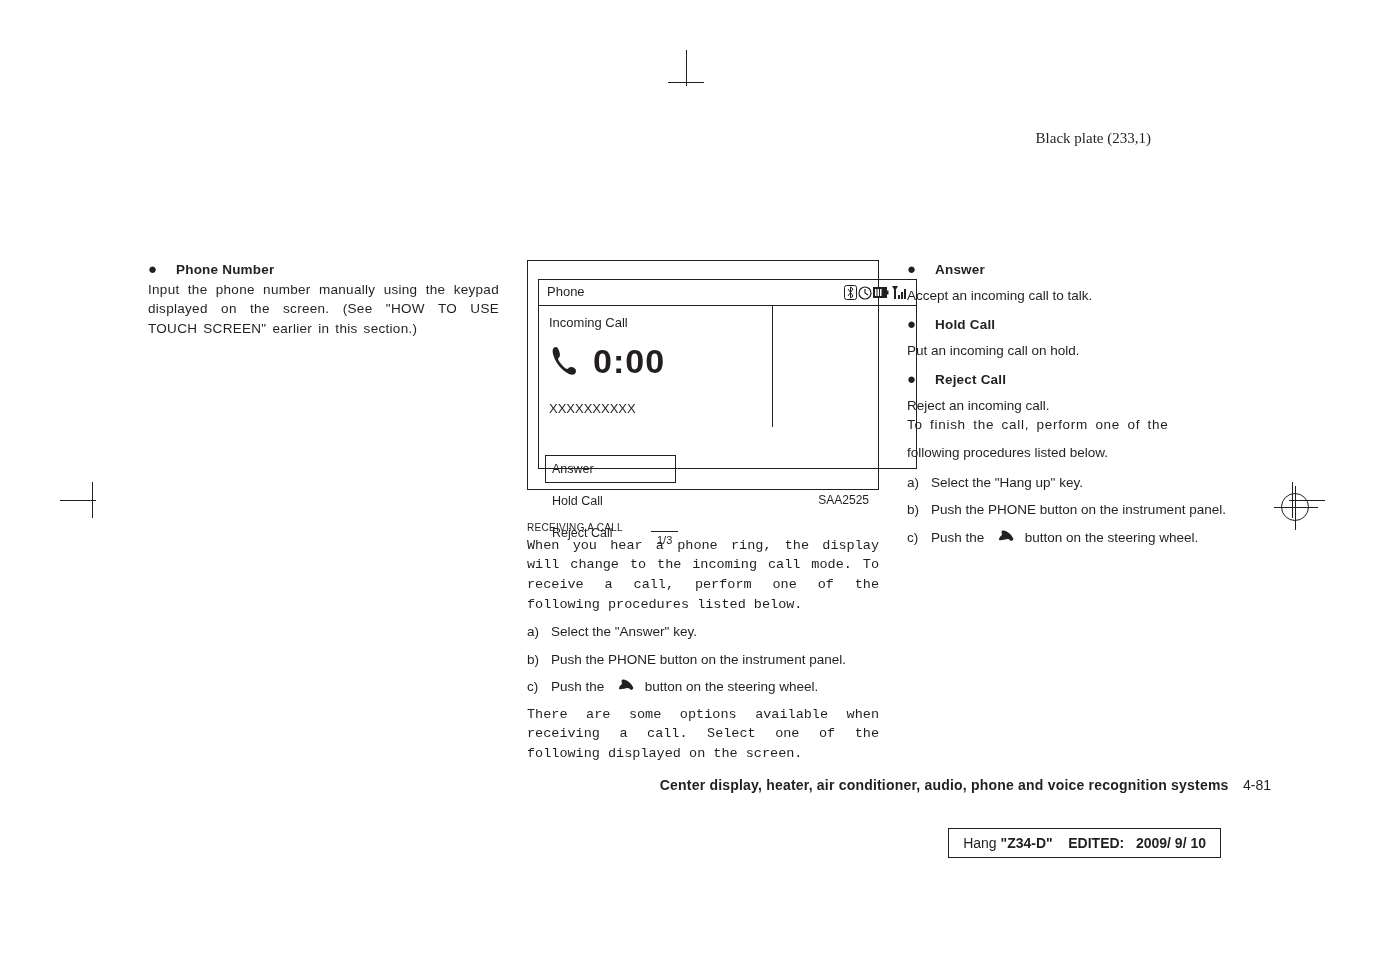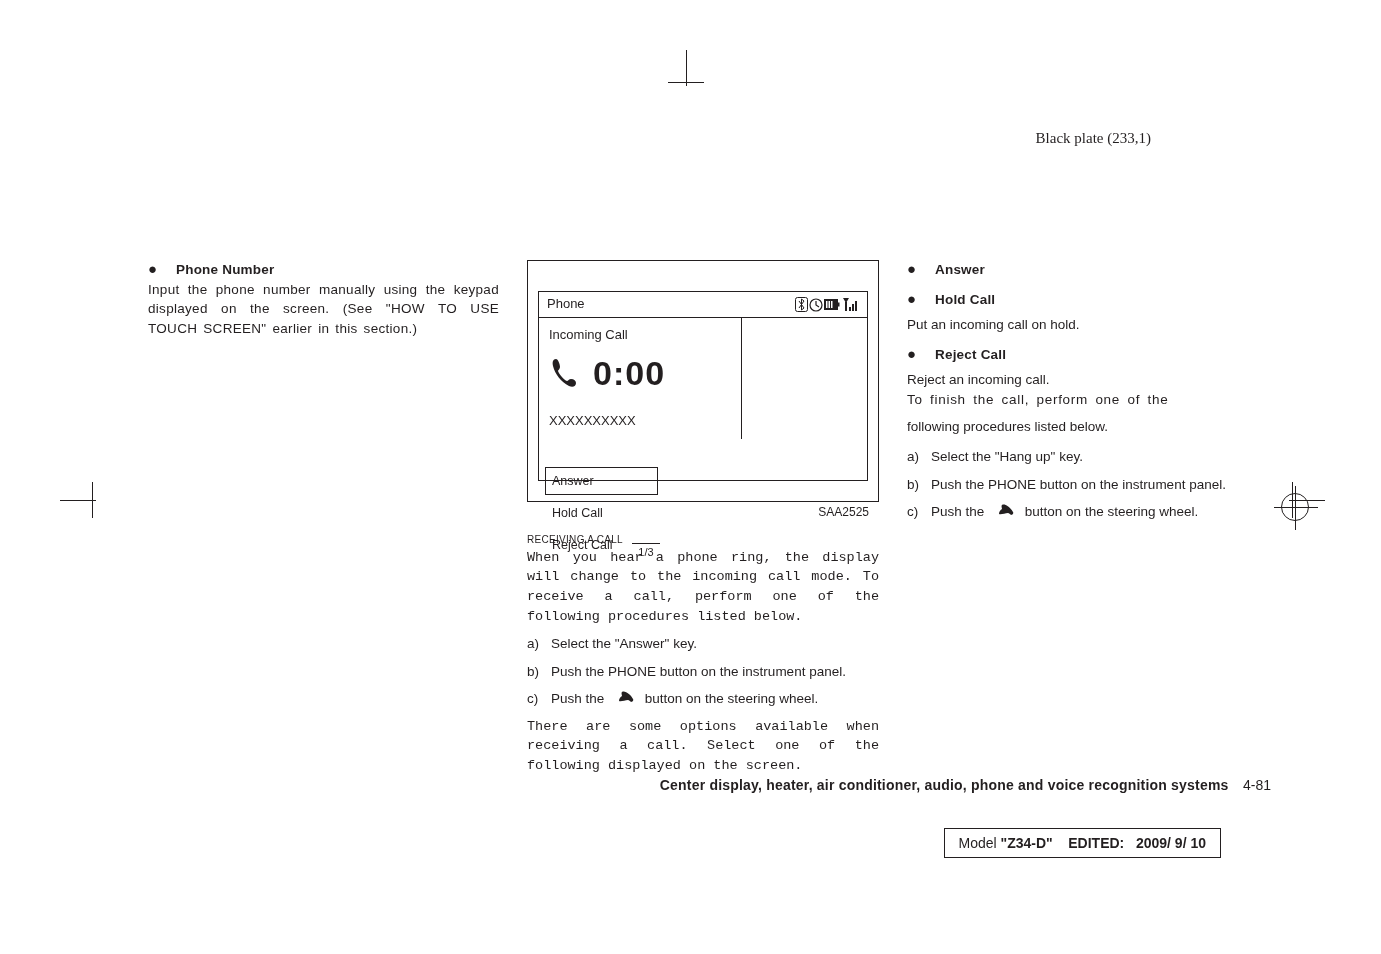--- a/index.html
+++ b/index.html
@@ -61,21 +61,21 @@
   .bullet-dot { width: 28px; font-weight: bold; font-size: 15px; line-height: 1.2; }
   .bullet-head { font-weight: 800; font-family: Helvetica, Arial, sans-serif; letter-spacing: .2px; font-size:13.5px; }
 
   .indented { margin-left: 32px; text-align: justify; text-justify: inter-word; }
 
   .col1-text { letter-spacing: .3px; word-spacing: 2px;}
 
   
   .phone-fig {
     border: 1px solid #231f20;
-    width: 330px; height: 190px; margin: 16px auto 0;
+    width: 379px; height: 190px; margin: 4px auto 0;
     position: relative;
   }
   .ph-header {
     border-bottom: 1px solid #231f20;
     height: 26px; display:flex; align-items:center; justify-content:space-between;
     padding: 0 8px; font-size: 13px;
   }
   .ph-icons { display:flex; gap:1px; align-items:center; }
   .ph-icons svg { display:block; }
   .ph-body { display:flex; height: calc(100% - 26px); flex-direction: column; }
@@ -245,20 +245,21 @@
       </div>
 
       <p class="para">There are some options available when receiving a call. Select one of the following displayed on the screen.</p>
     </div>
 
     <div class="col">
       <div class="bullet-row">
         <div class="bullet-dot">●</div>
         <div class="bullet-head">Answer</div>
       </div>
+      <p class="indented" style="margin-top:6px;">Accept an incoming call to talk.</p>
 
       <div class="bullet-row" style="margin-top:10px;">
         <div class="bullet-dot">●</div>
         <div class="bullet-head">Hold Call</div>
       </div>
       <p class="indented" style="margin-top:6px;">Put an incoming call on hold.</p>
 
       <div class="bullet-row" style="margin-top:10px;">
         <div class="bullet-dot">●</div>
         <div class="bullet-head">Reject Call</div>
@@ -294,18 +295,18 @@
 
   </div>
 </div>
 
 <div class="footer">
   <span class="title">Center display, heater, air conditioner, audio, phone and voice recognition systems</span>
   <span class="pgnum">4-81</span>
 </div>
 
 <div class="model-box">
-  <span class="light">Model </span><span class="bold">"Z34-D"</span>
+  <span class="light">Hang </span><span class="bold">"Z34-D"</span>
   &nbsp;&nbsp;
   <span class="bold">EDITED:</span>
   &nbsp;
   <span class="bold">2009/ 9/ 10</span>
 </div>
 
 </body></html>

